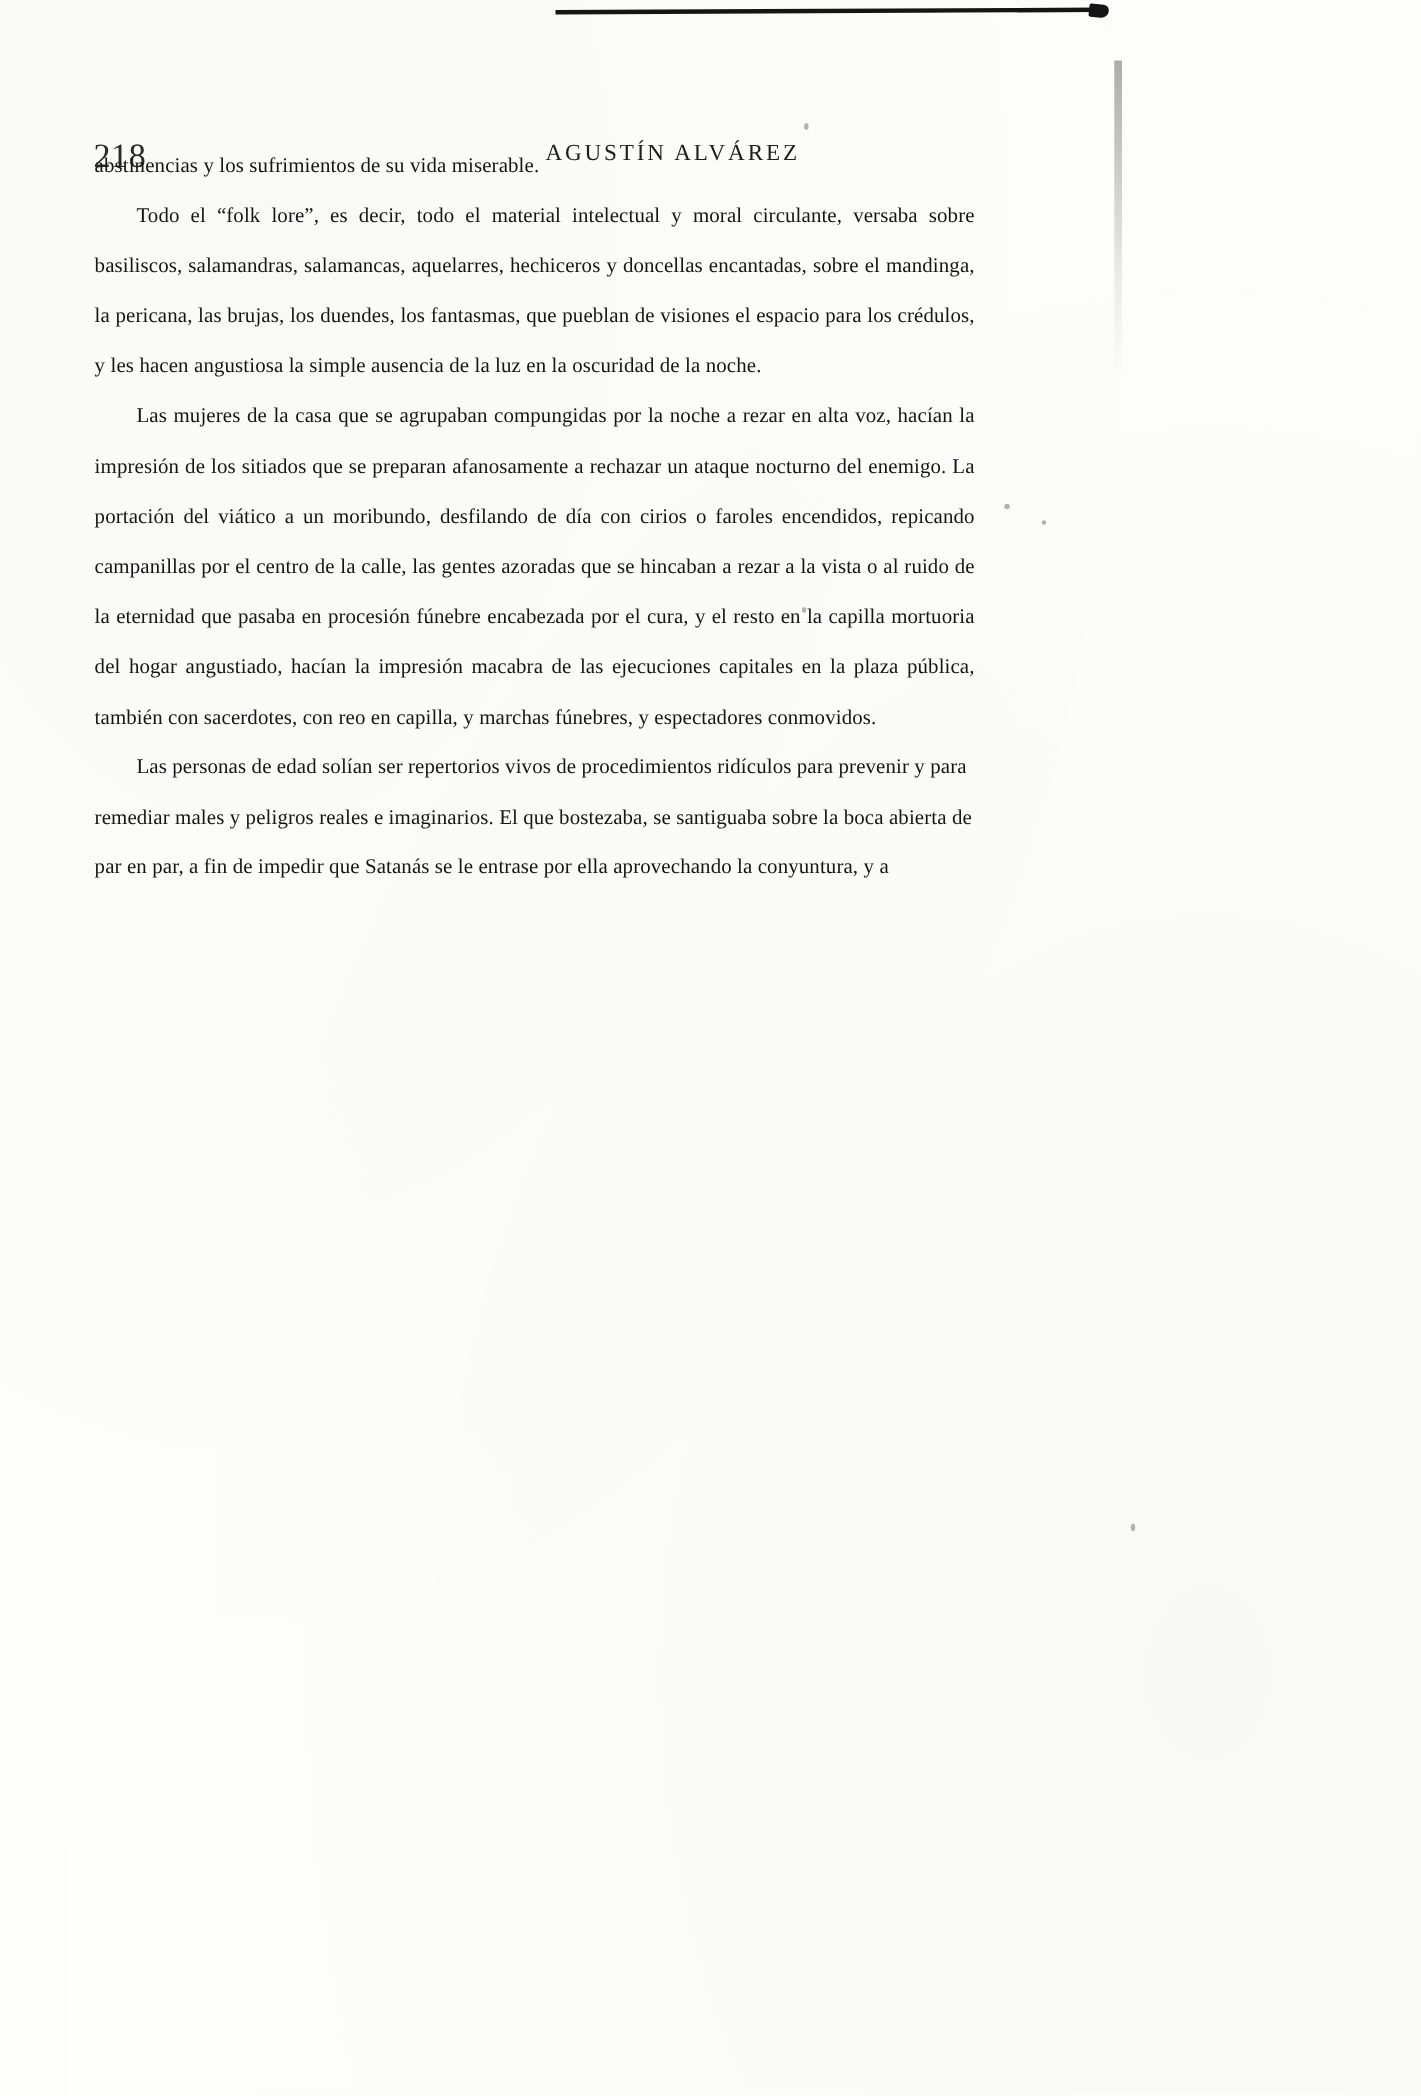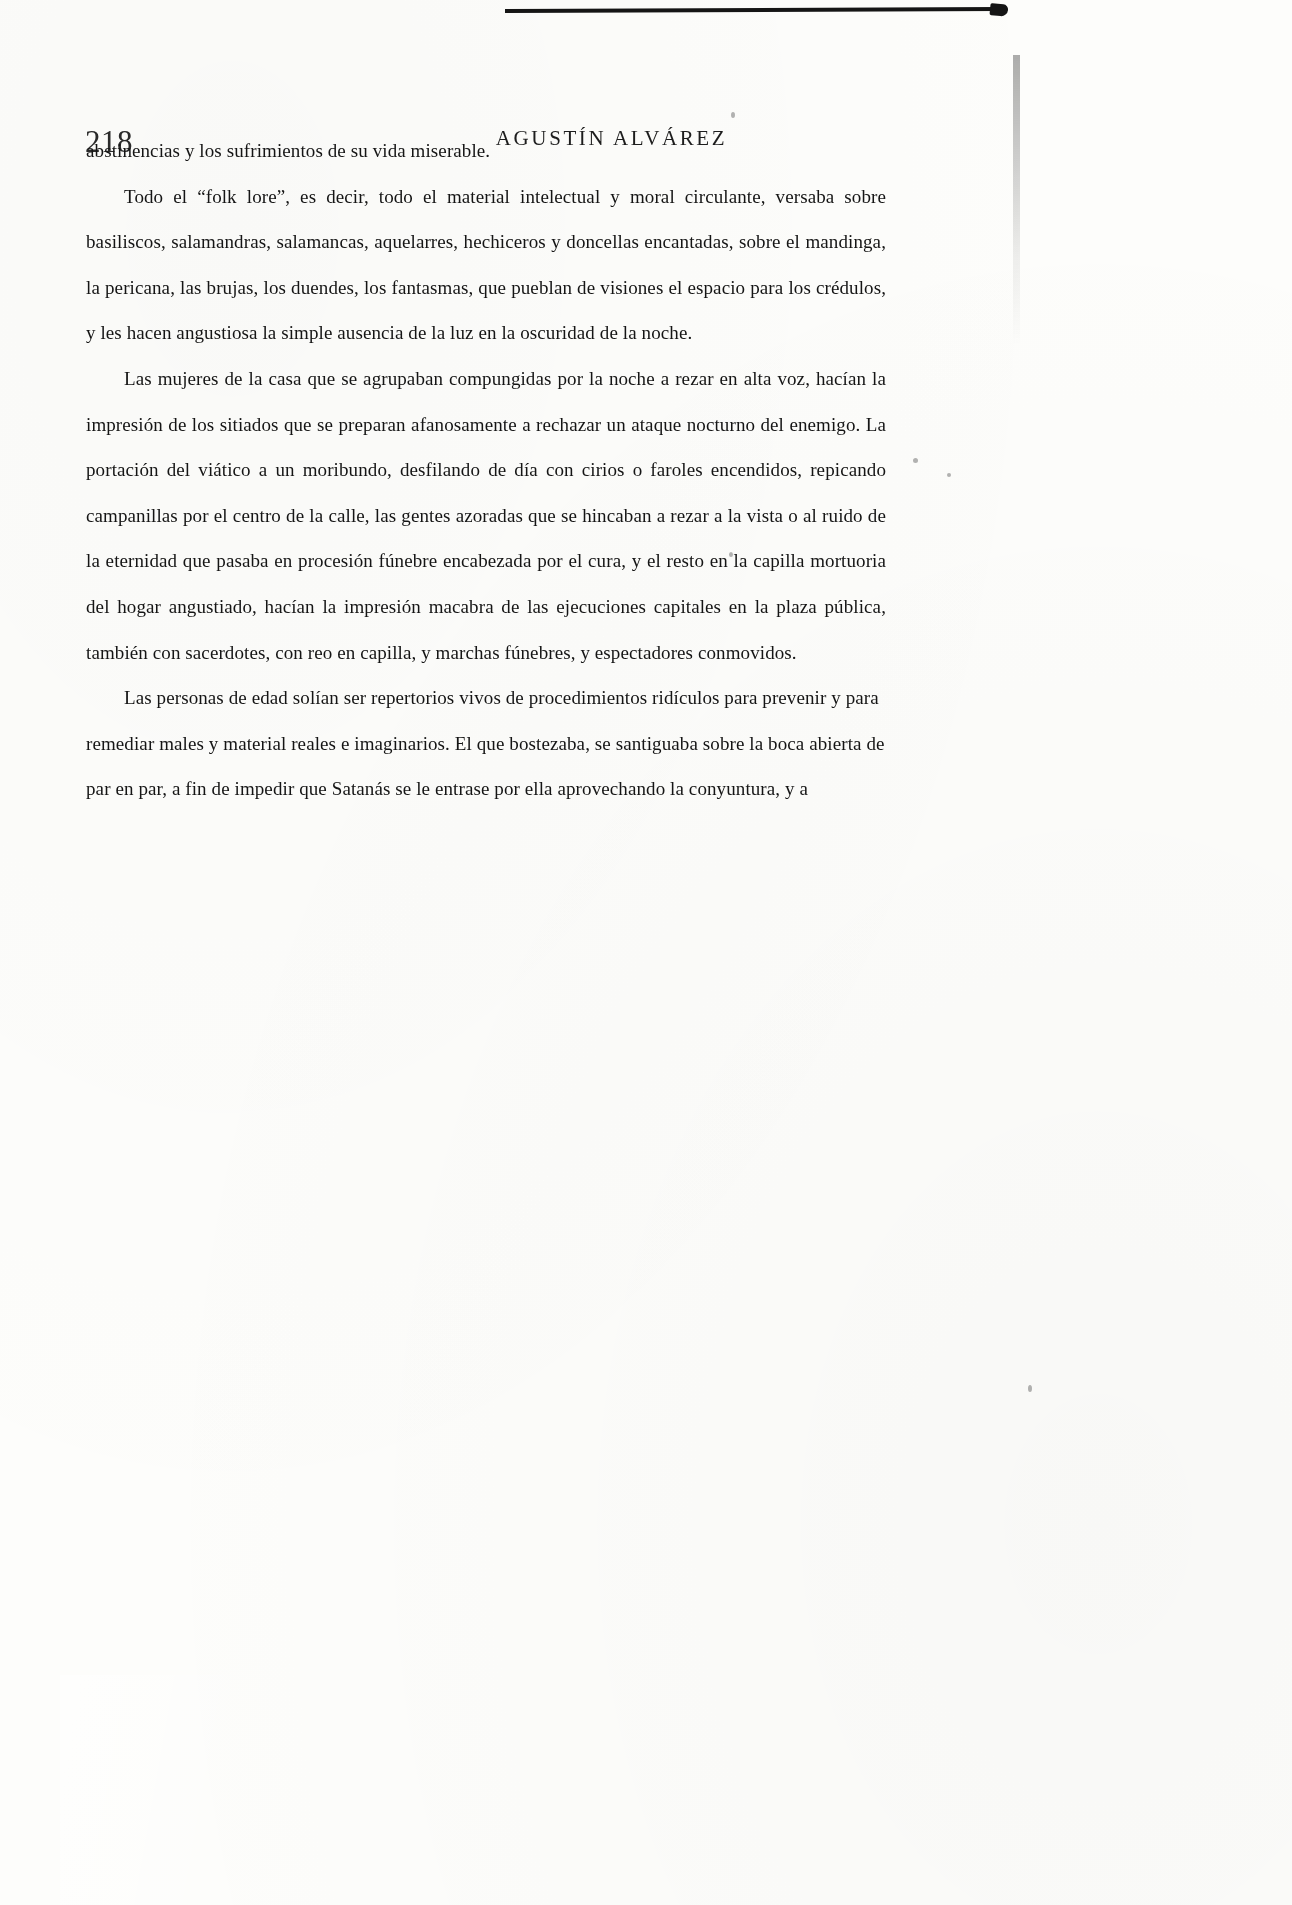--- a/index.html
+++ b/index.html
@@ -139,21 +139,21 @@
 
   <header class="page-header">
     <div class="folio">218</div>
     <div class="running-head">AGUSTÍN ALVÁREZ</div>
   </header>
 
   <main class="body-text">
     <p>abstinencias y los sufrimientos de su vida miserable.</p>
     <p class="indent">Todo el “folk lore”, es decir, todo el material intelectual y moral circulante, versaba sobre basiliscos, salamandras, salamancas, aquelarres, hechiceros y doncellas encantadas, sobre el mandinga, la pericana, las brujas, los duendes, los fantasmas, que pueblan de visiones el espacio para los crédulos, y les hacen angustiosa la simple ausencia de la luz en la oscuridad de la noche.</p>
     <p class="indent">Las mujeres de la casa que se agrupaban compungidas por la noche a rezar en alta voz, hacían la impresión de los sitiados que se preparan afanosamente a rechazar un ataque nocturno del enemigo. La portación del viático a un moribundo, desfilando de día con cirios o faroles encendidos, repicando campanillas por el centro de la calle, las gentes azoradas que se hincaban a rezar a la vista o al ruido de la eternidad que pasaba en procesión fúnebre encabezada por el cura, y el resto en la capilla mortuoria del hogar angustiado, hacían la impresión macabra de las ejecuciones capitales en la plaza pública, también con sacerdotes, con reo en capilla, y marchas fúnebres, y espectadores conmovidos.</p>
-    <p class="indent">Las personas de edad solían ser repertorios vivos de procedimientos ridículos para prevenir y para remediar males y material reales e imaginarios. El que bostezaba, se santiguaba sobre la boca abierta de par en par, a fin de impedir que Satanás se le entrase por ella aprovechando la conyuntura, y a</p>
+    <p class="indent">Las personas de edad solían ser repertorios vivos de procedimientos ridículos para prevenir y para remediar males y peligros reales e imaginarios. El que bostezaba, se santiguaba sobre la boca abierta de par en par, a fin de impedir que Satanás se le entrase por ella aprovechando la conyuntura, y a</p>
   </main>
 
   <div class="ink-fade"></div>
   <div class="speck" style="left:731px; top:112px; width:4px; height:6px;"></div>
   <div class="speck" style="left:913px; top:458px; width:5px; height:5px;"></div>
   <div class="speck" style="left:947px; top:473px; width:4px; height:4px;"></div>
   <div class="speck" style="left:1028px; top:1385px; width:4px; height:7px;"></div>
   <div class="speck" style="left:729px; top:552px; width:4px; height:5px;"></div>
 </div>
 

